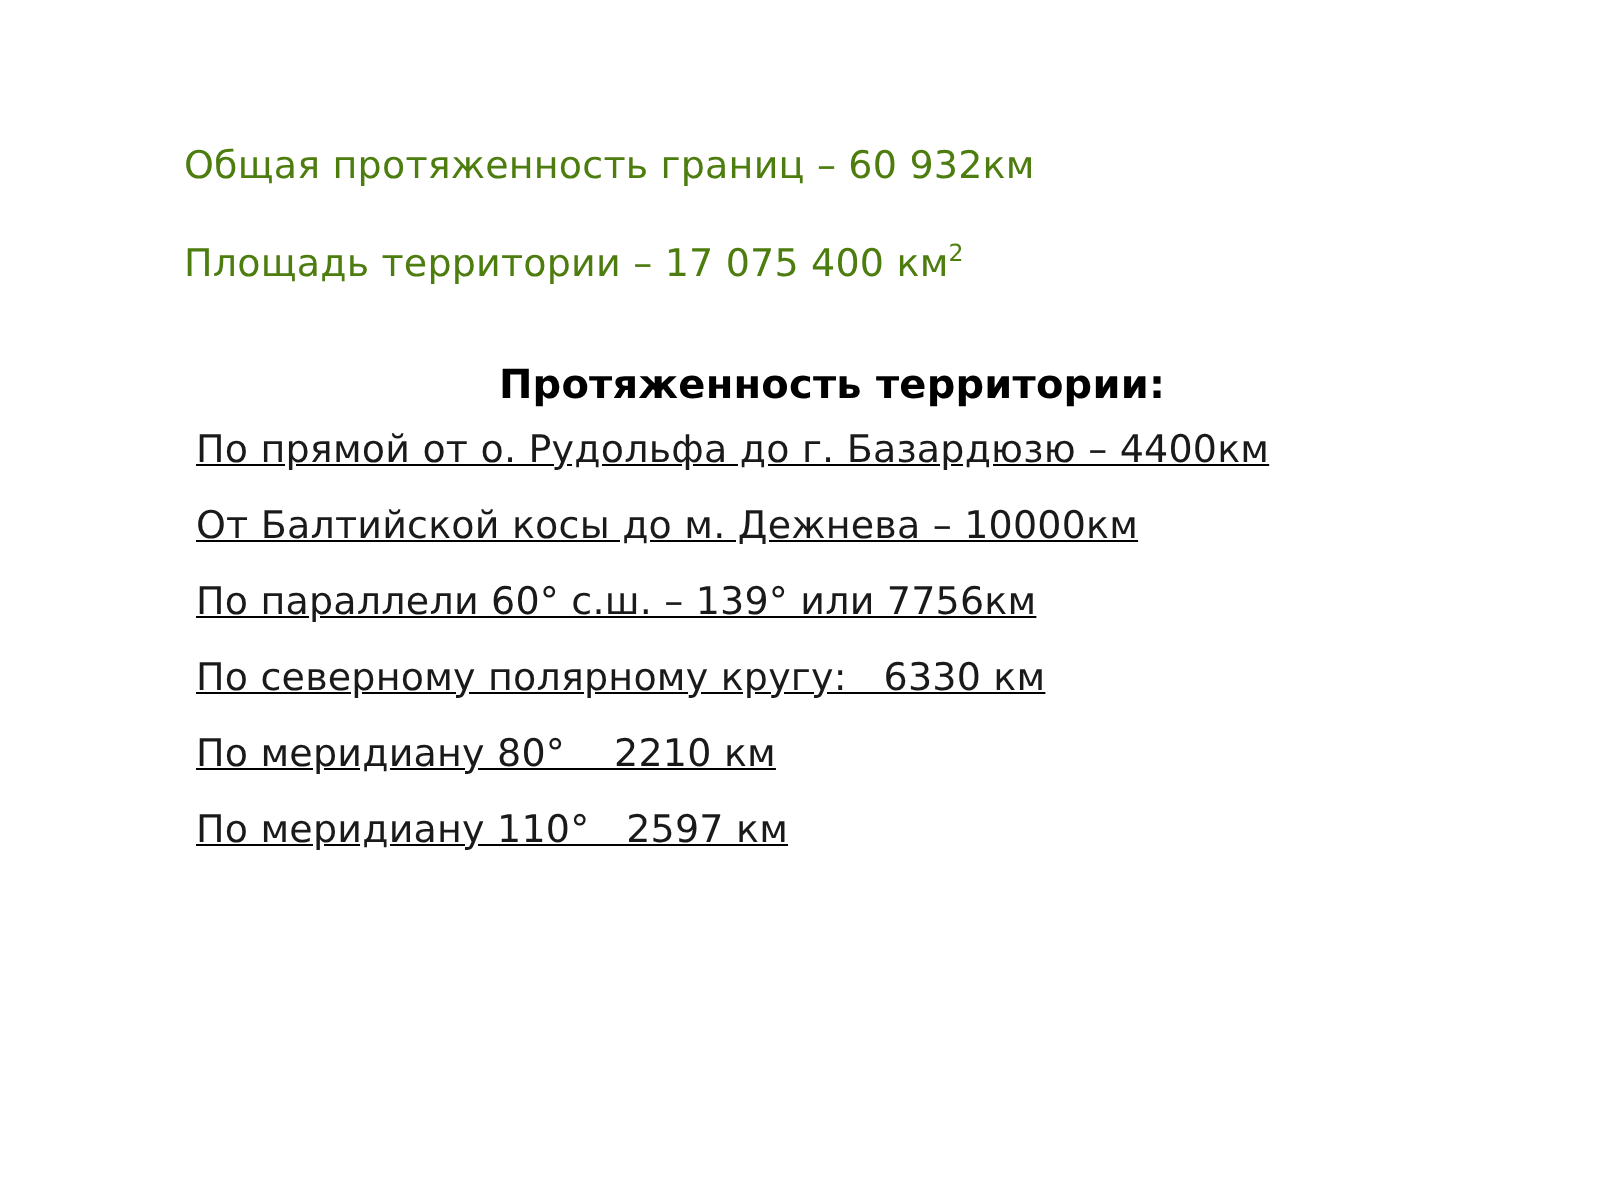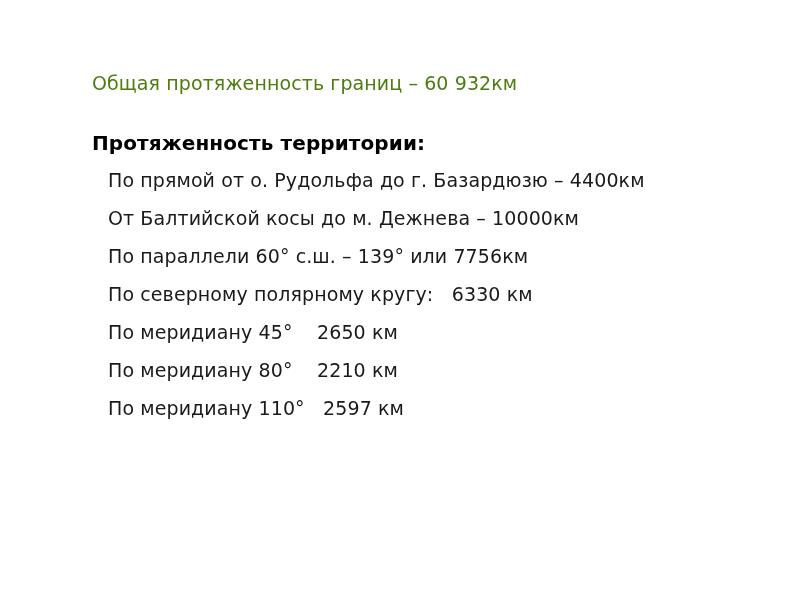--- a/index.html
+++ b/index.html
@@ -35,25 +35,27 @@
     margin-top: 10px;
   }
   .section-title {
     font-size: 20px;
     font-weight: bold;
     color: #000000;
     white-space: nowrap;
     margin-top: 38px;
     margin-bottom: 12px;
     letter-spacing: 0.1px;
+    text-align: center;
   }
   .detail-list {
-    margin: 16px;
+    margin: 6px;
     padding: 0;
     list-style: none;
+    text-decoration: underline;
   }
   .detail-list li {
     font-size: 19px;
     line-height: 1.0;
     color: #1a1a1a;
     white-space: pre;
     margin-bottom: 19px;
     letter-spacing: 0.1px;
   }
   sup {
@@ -62,26 +64,28 @@
     line-height: 0;
   }
 </style>
 </head>
 <body>
 
 <div class="slide">
 
   <div class="line stat-line">Общая протяженность границ – 60 932км</div>
 
+  <div class="line stat-line">
+    <span>Площадь территории – 17 075 400 км</span><sup>2</sup>
+  </div>
 
   <div class="section-title">Протяженность территории:</div>
 
   <ul class="detail-list">
     <li>По прямой от о. Рудольфа до г. Базардюзю – 4400км</li>
     <li>От Балтийской косы до м. Дежнева – 10000км</li>
     <li>По параллели 60° с.ш. – 139° или 7756км</li>
     <li>По северному полярному кругу:   6330 км</li>
-    <li>По меридиану 45°    2650 км</li>
     <li>По меридиану 80°    2210 км</li>
     <li>По меридиану 110°   2597 км</li>
   </ul>
 
 </div>
 
 </body></html>

